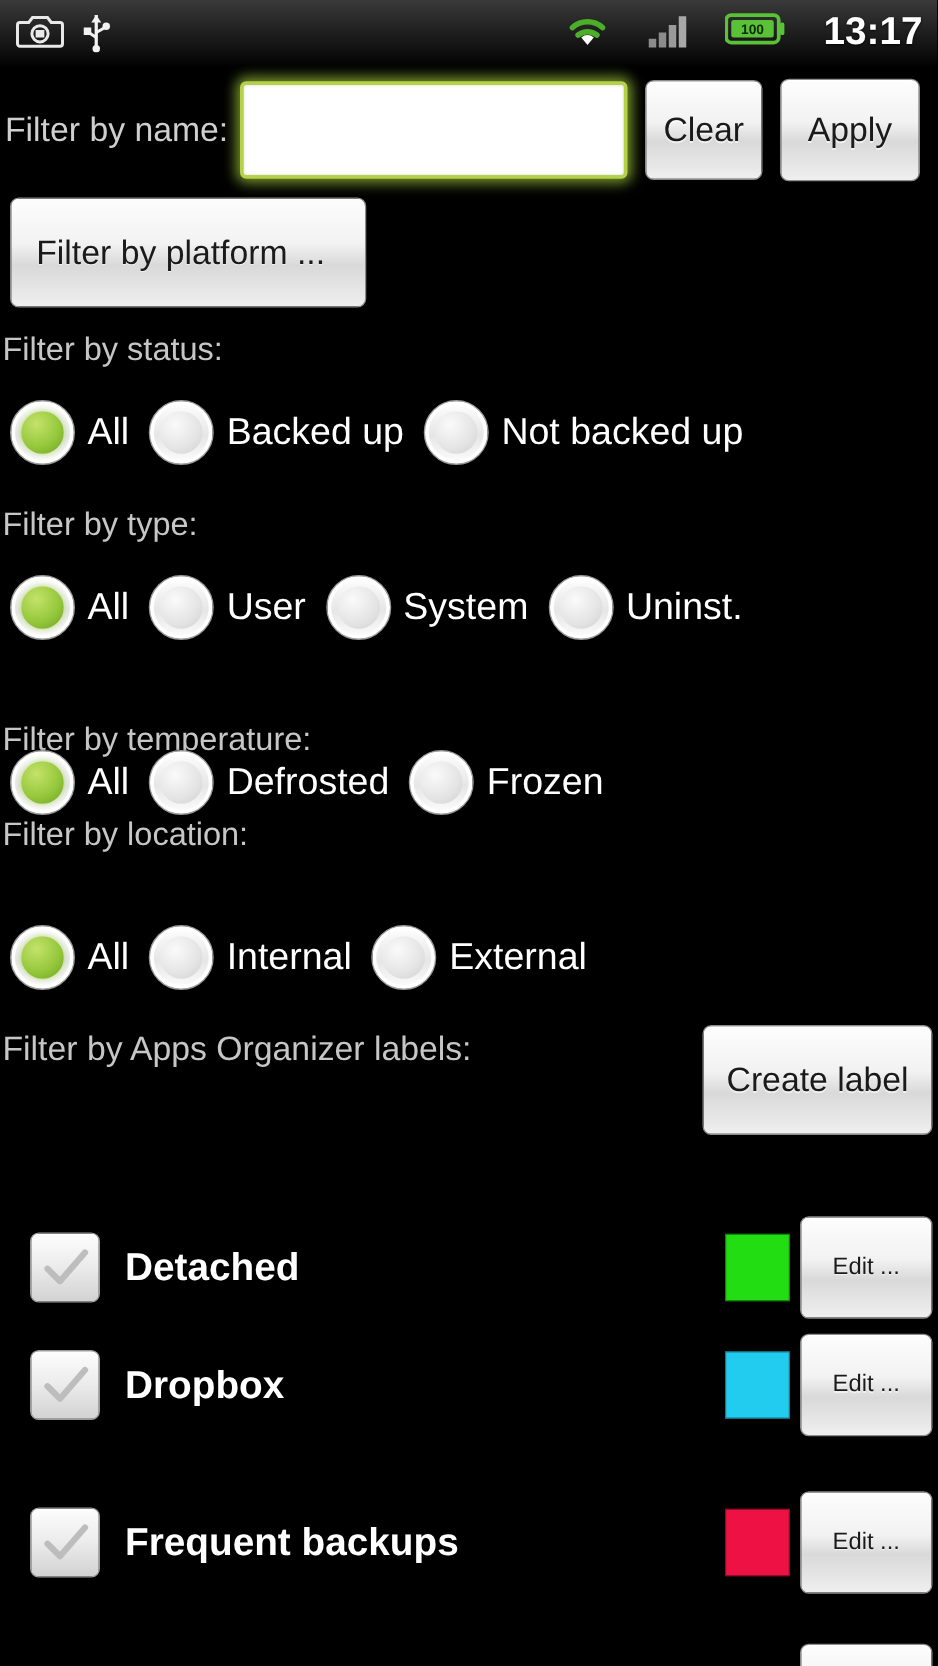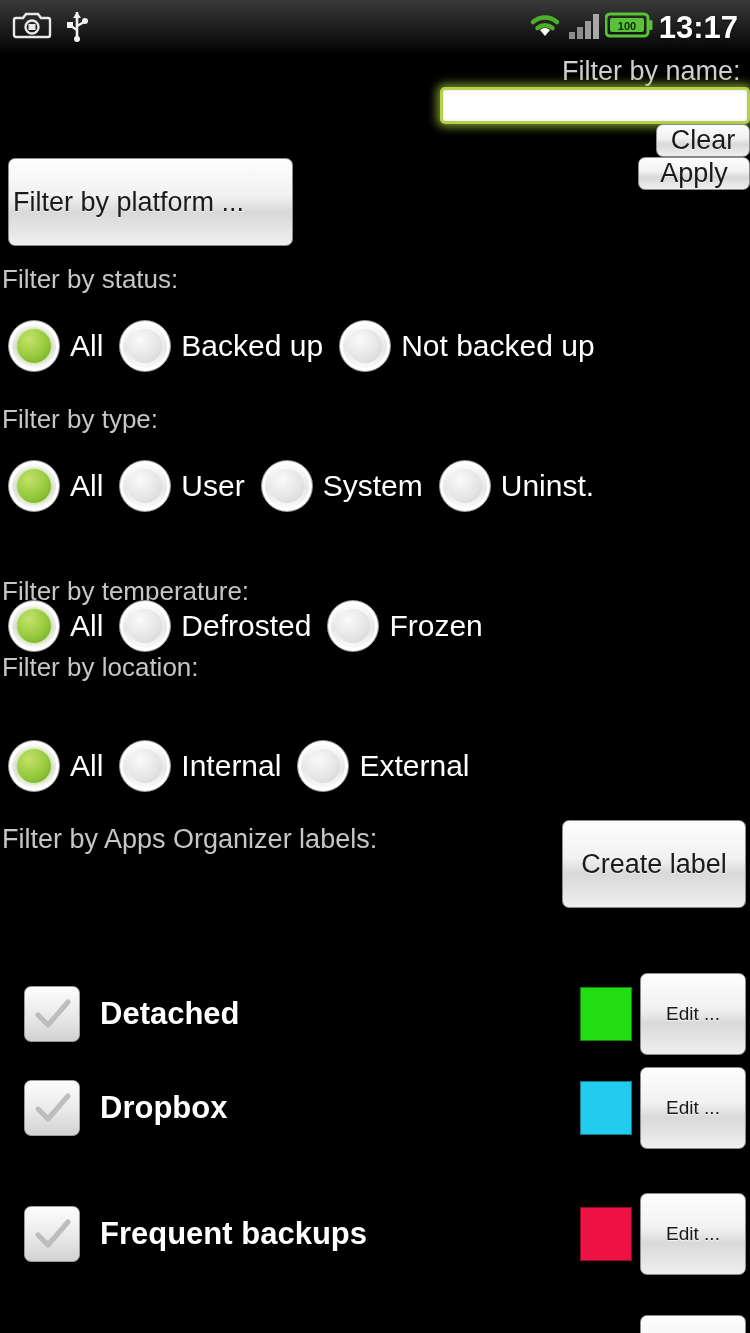--- a/index.html
+++ b/index.html
@@ -18,21 +18,21 @@
 
   
   .statusbar {
     position: absolute; left: 0; top: 0;
     width: 750px; height: 54px;
     background: linear-gradient(180deg, #3a3a3a 0%, #242424 38%, #101010 75%, #000 100%);
     display: flex; align-items: center;
     padding: 0 12px;
   }
   .sb-left { display: flex; align-items: center; gap: 12px; }
-  .sb-right { margin-left: auto; display: flex; align-items: center; gap: 2px; }
+  .sb-right { margin-left: auto; display: flex; gap: 27px; }
   .sb-icon { display: block; }
   .clock {
     color: #fff; font-size: 31px; font-weight: bold;
     letter-spacing: 0px; line-height: 1; padding-left: 4px;
     text-shadow: 0 1px 2px rgba(0,0,0,.8);
   }
 
   
   .btn {
     display: inline-flex; align-items: center; justify-content: center;
@@ -45,21 +45,21 @@
     text-shadow: 0 1px 0 rgba(255,255,255,.6);
     cursor: pointer;
     padding: 0 12px;
     white-space: nowrap;
   }
 
   
   .row-name {
     position: absolute; left: 0; top: 56px;
     width: 750px; height: 96px;
-    display: flex; align-items: flex-end; flex-direction: column;
+    display: flex; align-items: center;
   }
   .lbl-name {
     color: #cfcfcf; font-size: 27px; padding-left: 4px; width: 192px;
   }
   .name-input {
     width: 310px; height: 78px;
     background: #fff;
     border: 3px solid #b5d14a;
     border-radius: 5px;
     box-shadow: 0 0 10px 3px rgba(160,200,60,.75), inset 0 0 3px rgba(0,0,0,.15);
@@ -69,21 +69,21 @@
     font-family: "Liberation Sans", sans-serif;
   }
   .btn-clear { width: 94px; height: 80px; margin-left: 14px; }
   .btn-apply { width: 112px; height: 82px; margin-left: 14px; font-weight: normal; }
 
   
   .btn-platform {
     position: absolute; left: 8px; top: 158px;
     width: 285px; height: 88px;
     font-size: 27px;
-    justify-content: flex-start; padding-left: 4px;
+    justify-content: flex-start; padding-left: 20px;
   }
 
   
   .sec-label {
     position: absolute;
     color: #c6c6c6; font-size: 26px; left: 2px;
     text-shadow: 0 1px 1px #000;
   }
   .radio-row {
     position: absolute; left: 8px;

